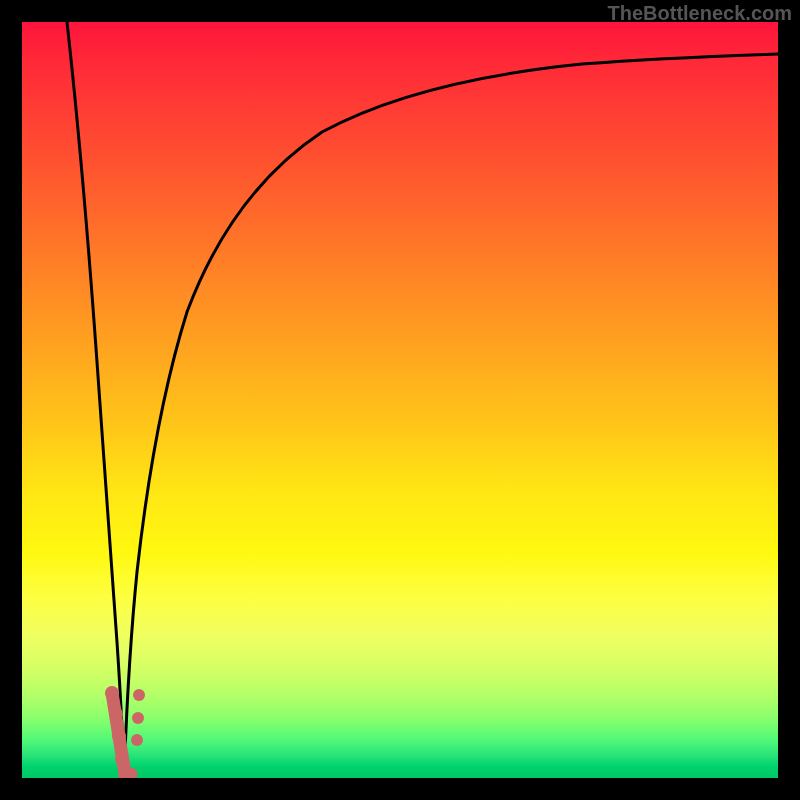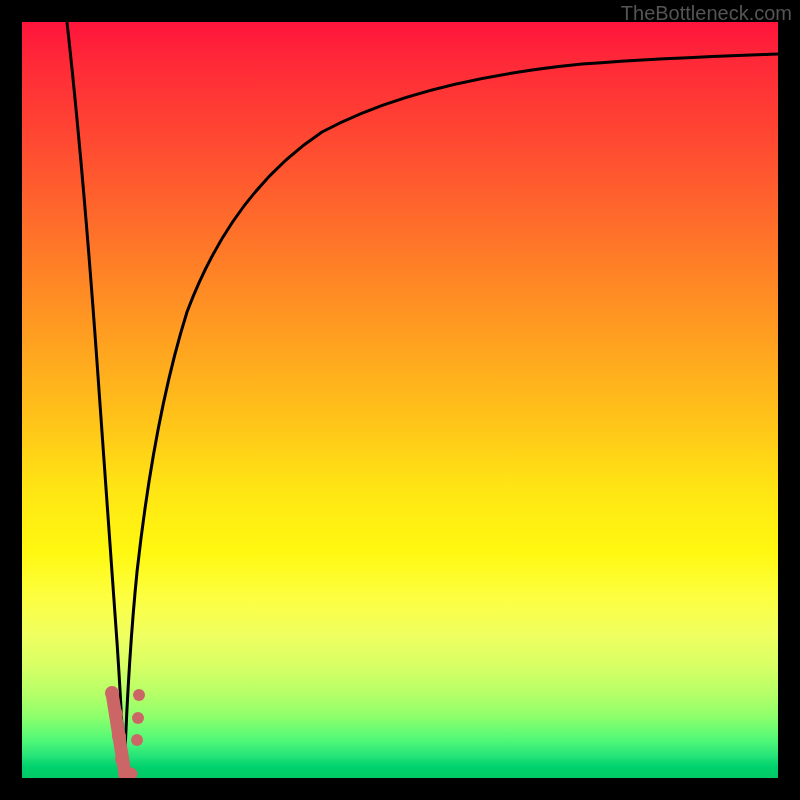--- a/index.html
+++ b/index.html
@@ -42,21 +42,21 @@
       #00d26e 98.5%,
       #00c864 100%
     );
   }
   .watermark {
     position: absolute;
     top: 2px;
     right: 8px;
     color: #555;
     font-size: 20px;
-    font-weight: 400;
+    font-weight: 700;
     z-index: 10;
   }
   svg.curves {
     position: absolute;
     left: 0;
     top: 0;
     width: 756px;
     height: 756px;
   }
 </style>

